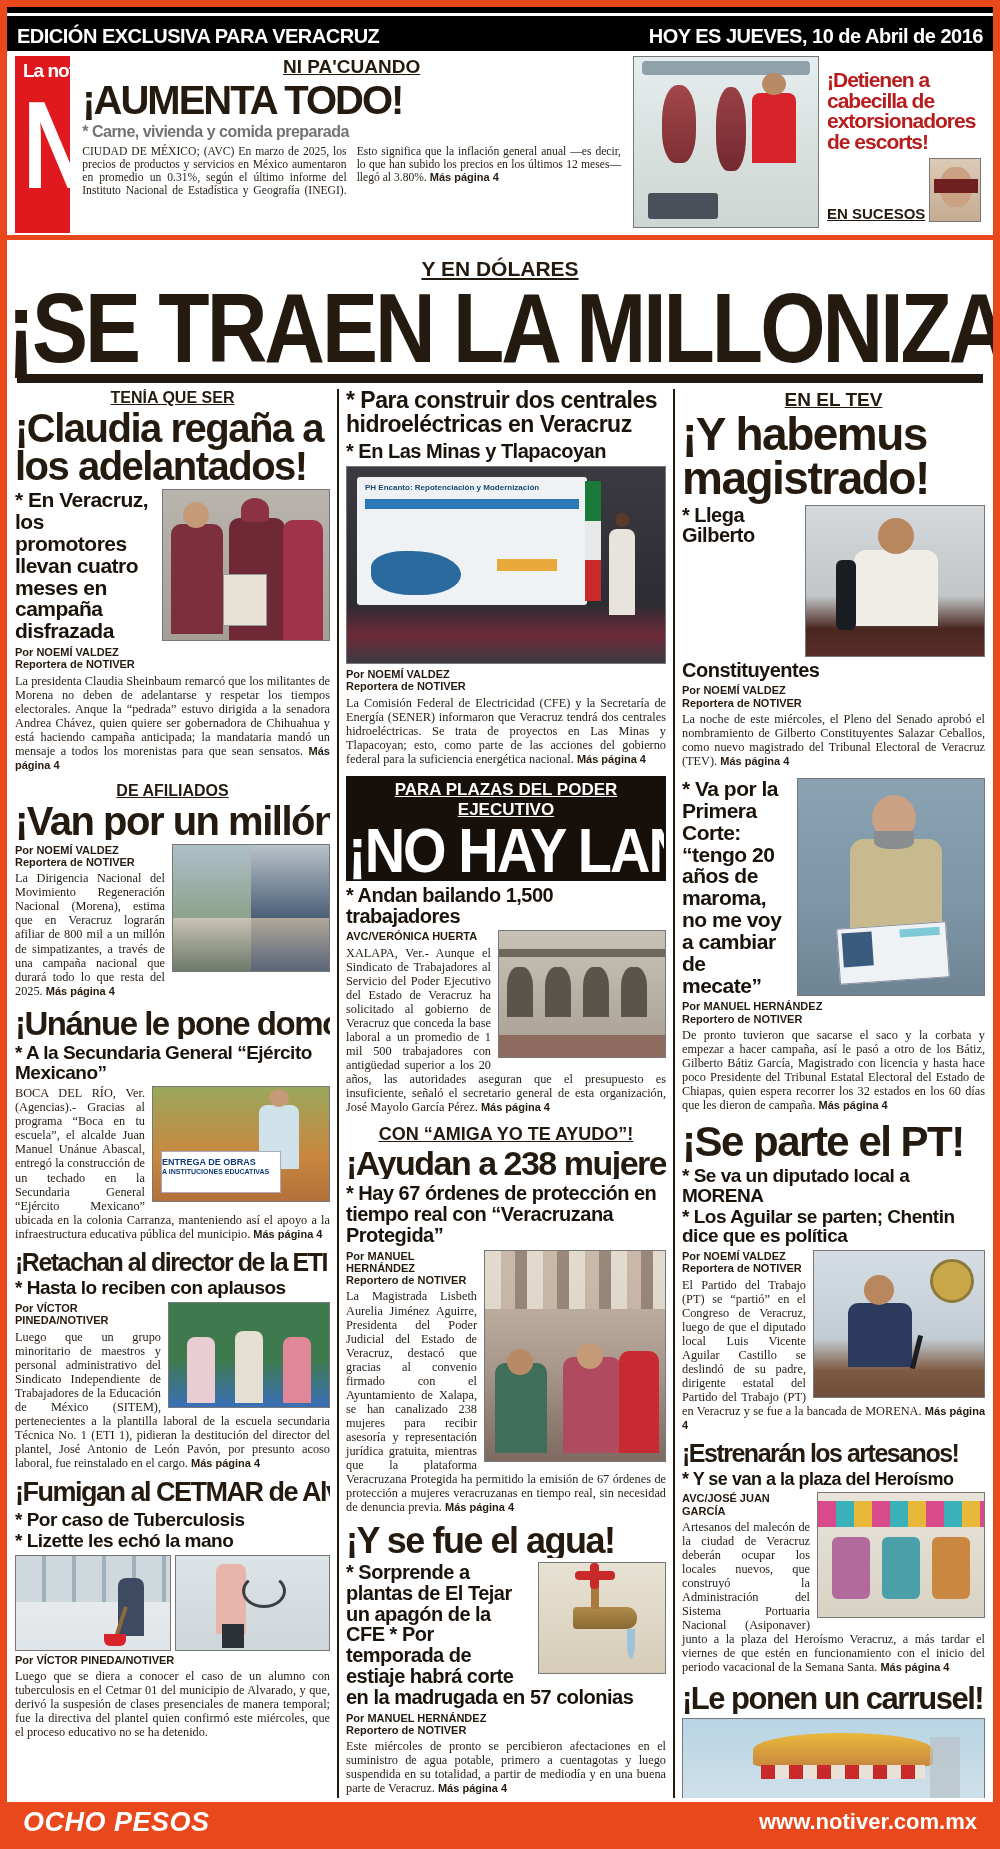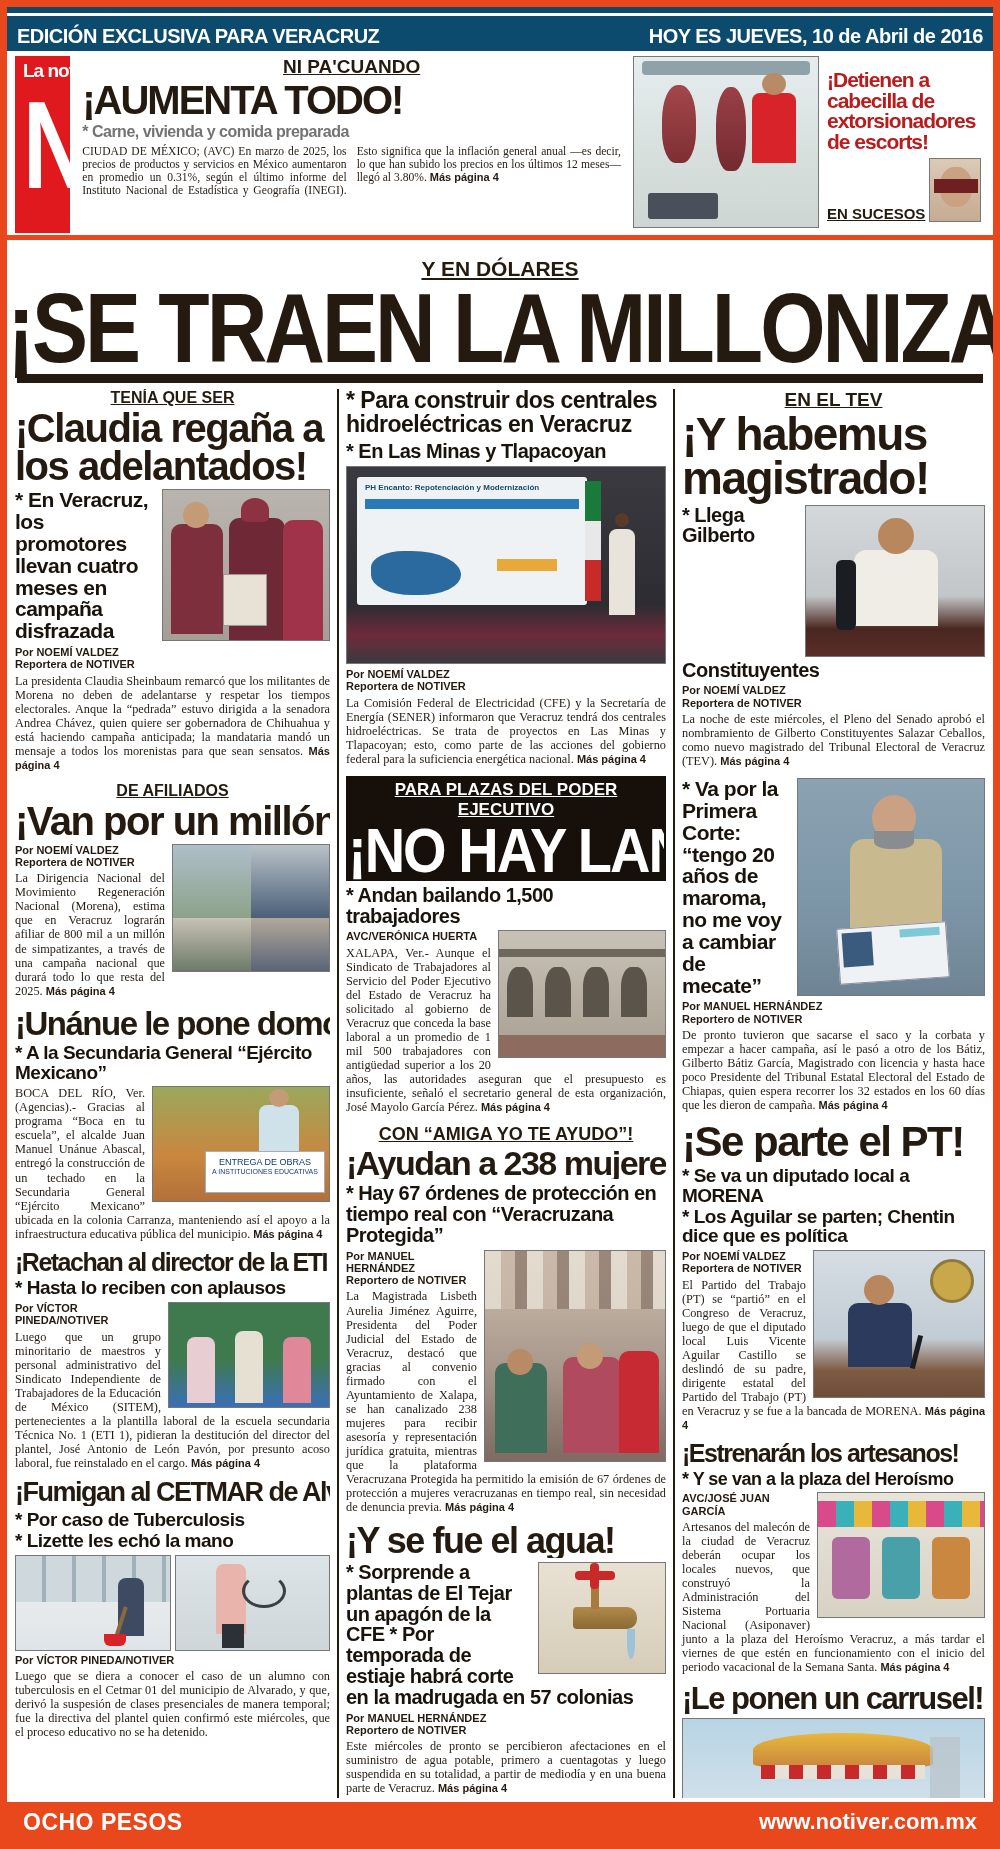--- a/index.html
+++ b/index.html
@@ -1,21 +1,21 @@
 <!DOCTYPE html>
 <html><head>
 <meta charset="utf-8">
 <style>
   * { margin:0; padding:0; box-sizing:border-box; }
   html,body { background:#c9c2b8; }
   body { width:1000px; margin:0 auto; font-family:"Liberation Sans", sans-serif; }
   .page { width:1000px; height:1849px; background:#fff; border:7px solid #e8481c; display:flex; flex-direction:column; overflow:hidden; }
 
   
-  .topbar { background:#0c4a6e; color:#fff; height:44px; position:relative; flex:0 0 auto;
+  .topbar { background:#000000; color:#fff; height:44px; position:relative; flex:0 0 auto;
             display:flex; justify-content:space-between; align-items:flex-end; padding:0 10px 3px 10px; }
   .topbar::after { content:''; position:absolute; top:6px; left:0; right:0; height:3px; background:#fff; }
   .topbar .tb { font-weight:bold; font-size:20px; letter-spacing:-0.5px; }
 
   
   .header { display:flex; gap:8px; padding:5px 8px 2px 8px; height:184px; flex:0 0 auto; }
   .masthead { width:262px; background:#e0191f; color:#fff; padding:4px 8px 0 8px; text-align:center; overflow:hidden; }
   .masthead .tagline { font-weight:bold; font-size:19px; letter-spacing:-1px; white-space:nowrap; }
   .masthead .logo { font-weight:bold; font-size:92px; letter-spacing:-4px; line-height:1.28; transform:scaleY(1.35); transform-origin:center 38%; }
   .aumenta { flex:1 1 auto; min-width:0; padding:0 4px; }
@@ -55,26 +55,26 @@
   .ph-r { float:right; margin:0 0 3px 7px; }
   .ph-full { width:100%; }
   .clear { clear:both; }
 
   .blackbox { background:#170f09; color:#fff; text-align:center; padding:4px 2px 8px 2px; margin-bottom:4px; }
   .blackbox .kick { color:#fff; font-size:17px; }
   .blackbox .hl { color:#fff; font-size:56px; letter-spacing:-2px; white-space:nowrap; overflow:hidden; margin:0; transform:scaleY(1.12); transform-origin:center top; }
 
   
   .footer { flex:0 0 auto; height:40px; background:#e8481c; color:#fff; display:flex; justify-content:space-between; align-items:center; padding:0 16px; }
-  .footer .fl { font-weight:bold; font-size:23px; letter-spacing:0.5px; }
+  .footer .fl { font-weight:bold; font-size:27px; letter-spacing:0.5px;font-style:italic; }
   .footer .fr { font-weight:bold; font-size:22px; }
 
   
   .shp { position:absolute; }
-  .sign { position:absolute; background:#fff; border:1px solid #aab; color:#123a7a; font-weight:normal; text-align:center; line-height:1.15;margin-left:44px; }
+  .sign { position:absolute; background:#fff; border:1px solid #aab; color:#123a7a; font-weight:bold; text-align:left; line-height:1.15; }
 </style>
 </head>
 <body>
 
 <div class="page">
 
   <div class="topbar">
     <span class="tb">EDICIÓN EXCLUSIVA PARA VERACRUZ</span>
     <span class="tb">HOY ES JUEVES, 10 de Abril de 2016</span>
   </div>

